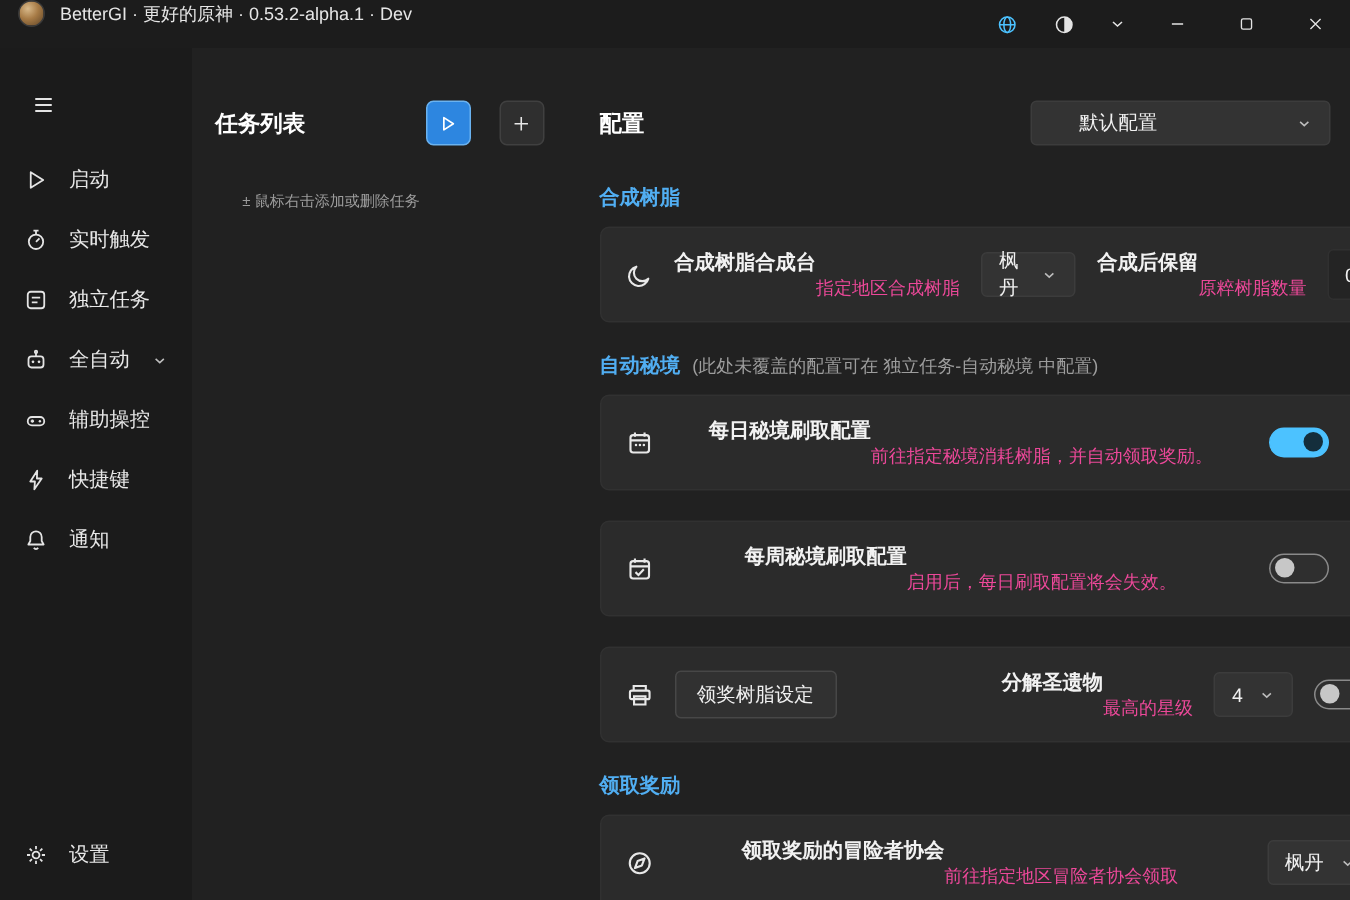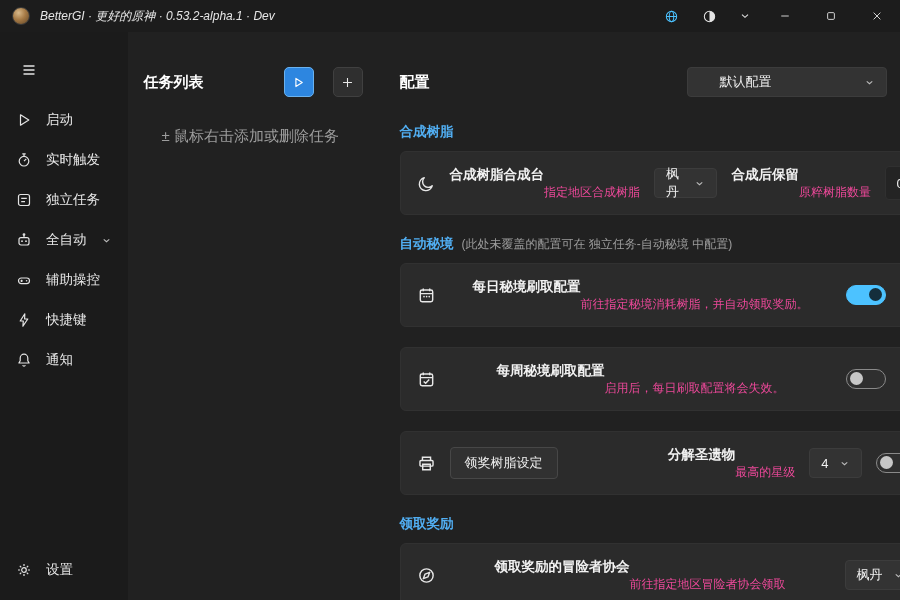--- a/index.html
+++ b/index.html
@@ -5,21 +5,21 @@
   * { box-sizing: border-box; margin: 0; padding: 0; }
   html,body { width:900px; height:600px; overflow:hidden; }
   body {
     font-family: "Liberation Sans", "DejaVu Sans", sans-serif;
     background:#1c1c1c; color:#eaeaea; font-size:13px;
     -webkit-font-smoothing: antialiased;
   }
   svg { display:block; }
 
   
-  .titlebar { height:32px; display:flex; align-items:center; justify-content:space-between; background:#1c1c1c;font-style:italic; }
+  .titlebar { height:32px; display:flex; align-items:flex-start; justify-content:space-between; background:#1c1c1c; }
   .tb-left { display:flex; align-items:center; padding-left:12px; gap:10px; }
   .app-icon { width:18px; height:18px; border-radius:50%;
     background: radial-gradient(circle at 35% 30%, #d8b98a 0%, #a77b46 45%, #5d4326 100%);
     border:1px solid #3a3a3a; }
   .tb-title { font-size:12px; color:#e6e6e6; white-space:nowrap; }
   .tb-right { display:flex; height:32px; }
   .tb-btn, .cap-btn { background:transparent; border:none; color:#e4e4e4; display:flex; align-items:center; justify-content:center; cursor:pointer; }
   .tb-btn { width:38px; }
   .tb-btn.chev { width:34px; }
   .cap-btn { width:46px; }
@@ -45,21 +45,21 @@
   .main { flex:1; background:#212121; display:flex; position:relative; }
 
   
   .task-panel { width:256px; padding:35px 21px 0 16px; flex:none; }
   .panel-header { display:flex; align-items:center; height:30px; }
   .panel-title { flex:1; font-size:15px; font-weight:bold; color:#ffffff; }
   .play-button { width:30px; height:30px; border-radius:5px; background:#2d86e0; border:1px solid #6ab2ef;
     color:#ffffff; display:flex; align-items:center; justify-content:center; cursor:pointer; margin-right:19px; }
   .sq-button { width:30px; height:30px; border-radius:5px; background:#2f2f2f; border:1px solid #404040;
     color:#e8e8e8; display:flex; align-items:center; justify-content:center; cursor:pointer; }
-  .task-hint { margin:30px 0 0 18px; font-size:15px; color:#9d9d9d; }
+  .task-hint { margin:30px 0 0 18px; font-size:10px; color:#9d9d9d; }
 
   
   .config-panel { flex:1; padding:35px 20px 0 16px; overflow:hidden; }
   .config-header { display:flex; align-items:center; height:30px; gap:14px; }
   .dropdown { height:30px; background:#333333; border:1px solid #3c3c3c; border-radius:4px;
     display:inline-flex; align-items:center; gap:10px; padding:0 11px; font-size:13px; color:#f0f0f0; cursor:pointer; }
   .dropdown .dd-chev { color:#bdbdbd; }
   .profile-dd { width:200px; justify-content:space-between;padding-left:32px; }
 
   .section-label { color:#51aef2; font-size:13.5px; font-weight:bold; margin:20px 0 10px;

